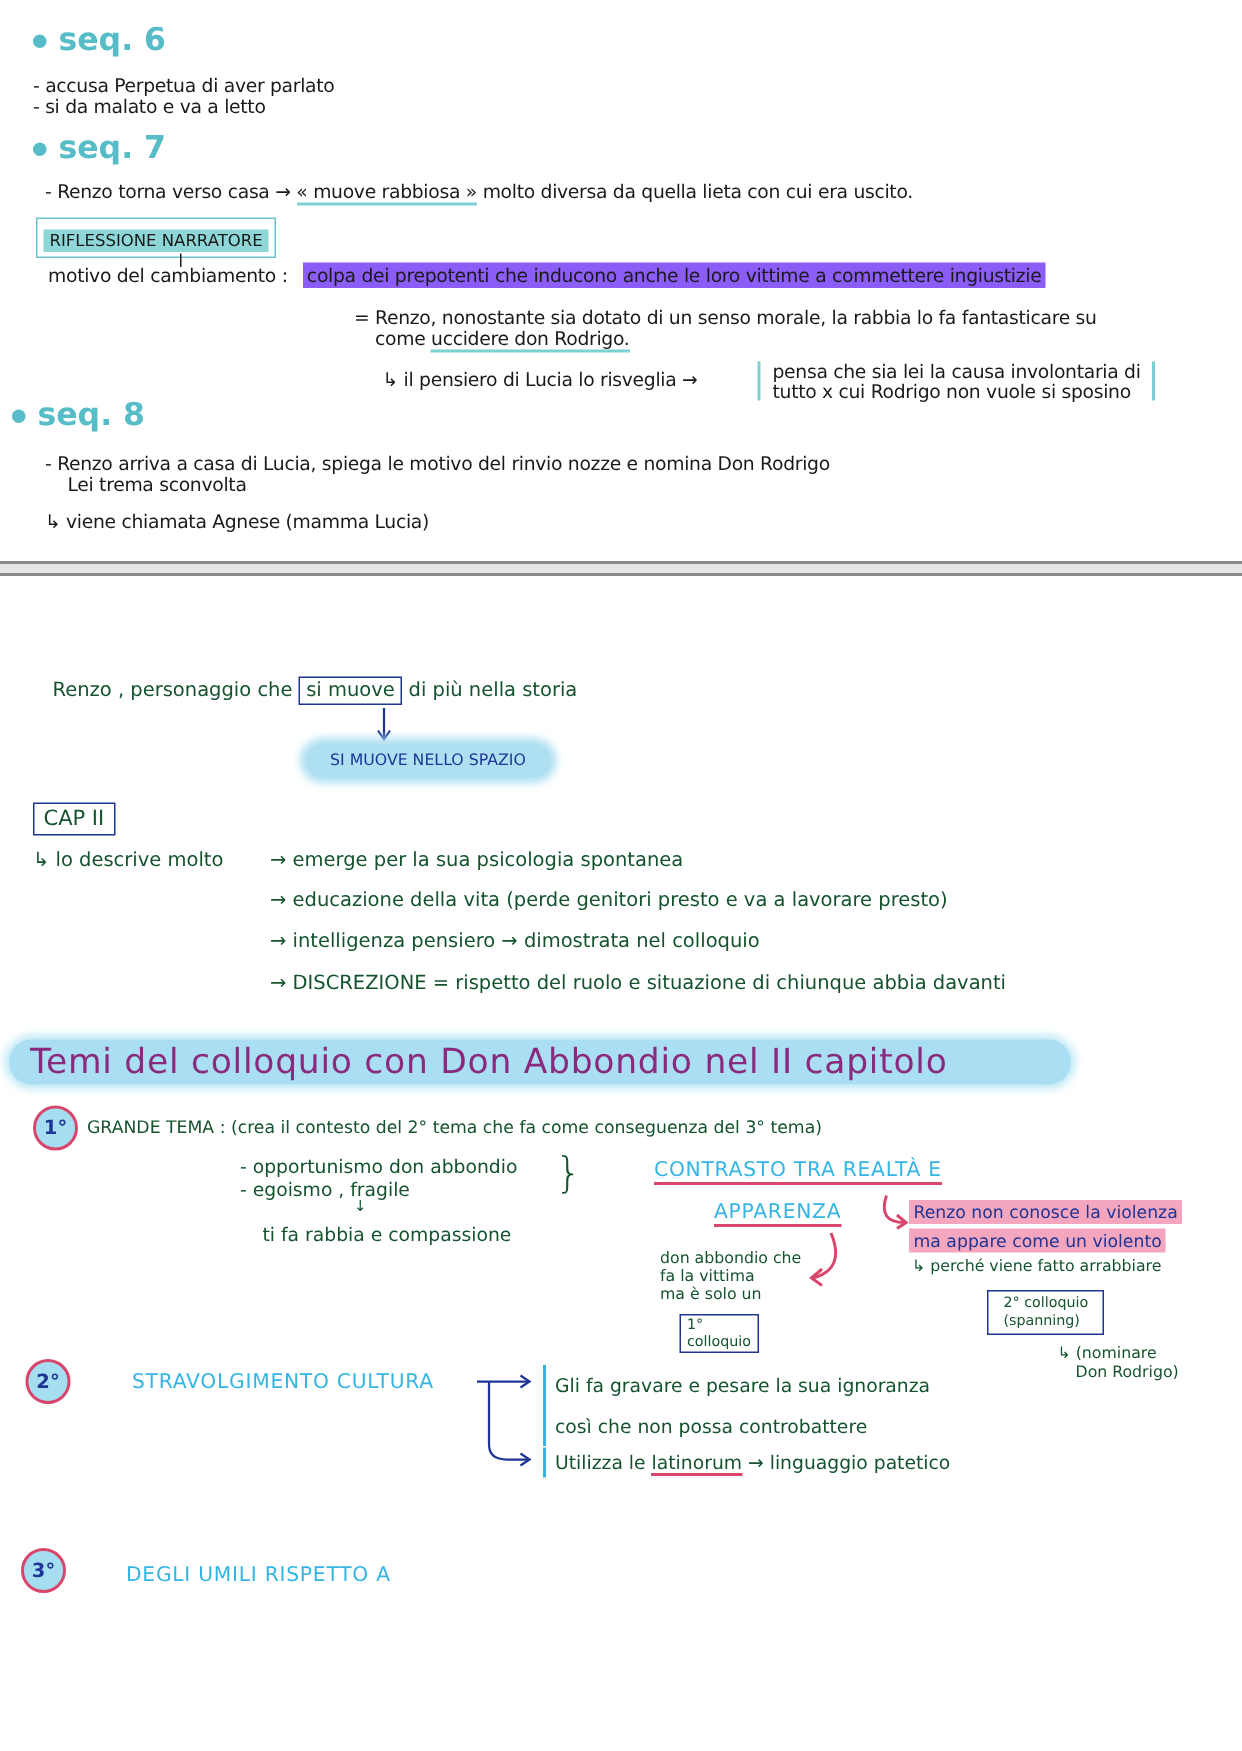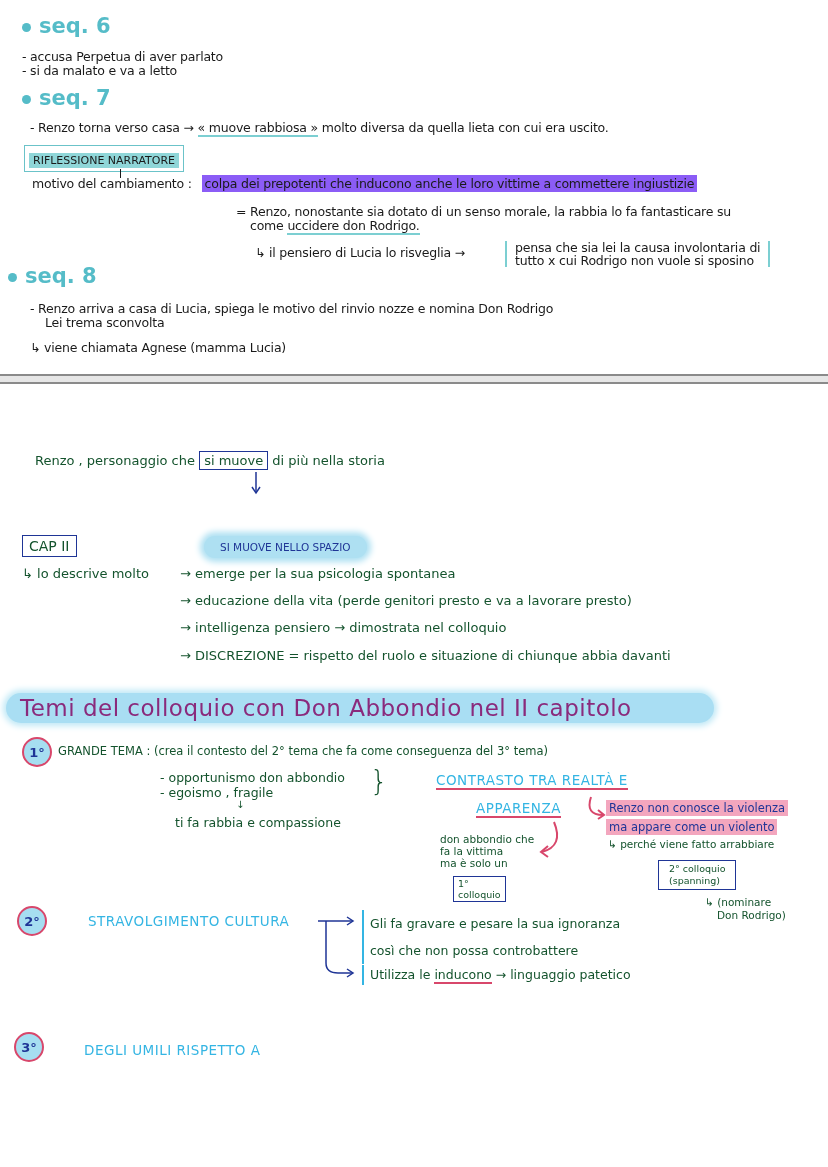--- a/index.html
+++ b/index.html
@@ -89,21 +89,21 @@
 
   <div class="abs nv" style="left:35px; top:453px;">
     <span>Renzo , personaggio che</span>
     <span class="box-navy">si muove</span>
     <span>di più nella storia</span>
   </div>
   <svg class="arrow" style="left:250px; top:472px;" width="12" height="24">
     <line x1="6" y1="0" x2="6" y2="20" stroke="#1f3596" stroke-width="1.5"></line>
     <polyline points="2,15 6,21 10,15" fill="none" stroke="#1f3596" stroke-width="1.5"></polyline>
   </svg>
-  <div class="abs blob" style="left:204px; top:496px;margin-top:40px;">SI MUOVE NELLO SPAZIO</div>
+  <div class="abs blob" style="left:204px; top:496px;">SI MUOVE NELLO SPAZIO</div>
 
   <div class="abs box-navy nv" style="left:22px; top:535px; font-size:14px; padding:2px 6px;">CAP II</div>
   <div class="abs nv" style="left:22px; top:566px;">↳ lo descrive molto</div>
   <div class="abs nv" style="left:180px; top:566px;">→ emerge per la sua psicologia spontanea</div>
   <div class="abs nv" style="left:180px; top:593px;">→ educazione della vita (perde genitori presto e va a lavorare presto)</div>
   <div class="abs nv" style="left:180px; top:620px;">→ intelligenza pensiero → dimostrata nel colloquio</div>
   <div class="abs nv" style="left:180px; top:648px;">→ DISCREZIONE = rispetto del ruolo e situazione di chiunque abbia davanti</div>
 
   <div class="abs title-band" style="left:6px; top:693px; width:680px;">Temi del colloquio con Don Abbondio nel II capitolo</div>
 
@@ -163,21 +163,21 @@
     <path d="M8,6 L8,48 Q8,58 20,58 L34,58" fill="none" stroke="#1f3596" stroke-width="1.5"></path>
     <polyline points="29,54 35,58 29,62" fill="none" stroke="#1f3596" stroke-width="1.5"></polyline>
   </svg>
   <div class="abs nv bar-cyan" style="left:362px; top:910px; line-height:27px; font-size:12.5px;">
     <div>Gli fa gravare e pesare la sua ignoranza</div>
     <div>così che non possa controbattere</div>
   </div>
   <div class="abs nv bar-cyan" style="left:362px; top:965px; line-height:20px; font-size:12.5px;">
     <div>
       <span>Utilizza le</span>
-      <span class="u-pink">inducono</span>
+      <span class="u-pink">latinorum</span>
       <span>→ linguaggio patetico</span>
     </div>
   </div>
 
   <div class="abs circle" style="left:14px; top:1032px;">3°</div>
   <div class="abs cyan-txt" style="left:84px; top:1037px; line-height:27px;">
     <div>DEGLI UMILI RISPETTO A</div>
   </div>
 </div>
 

